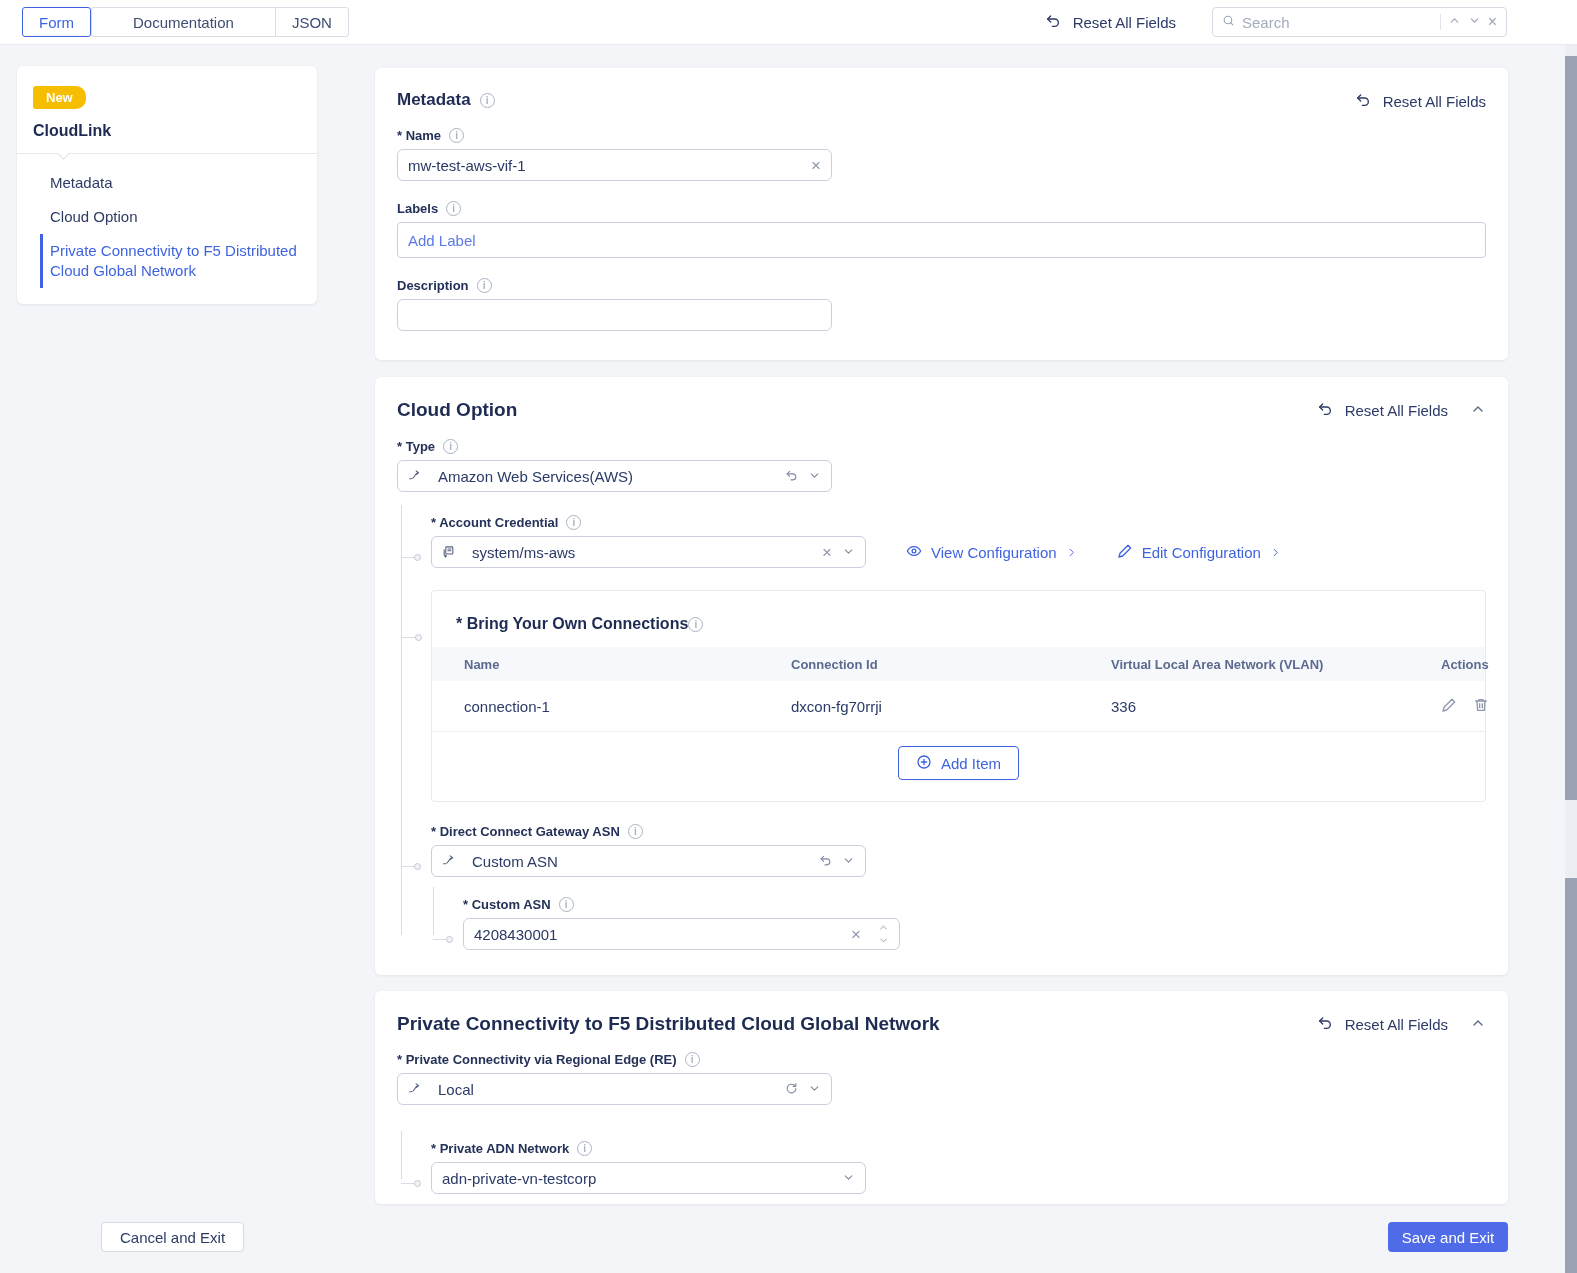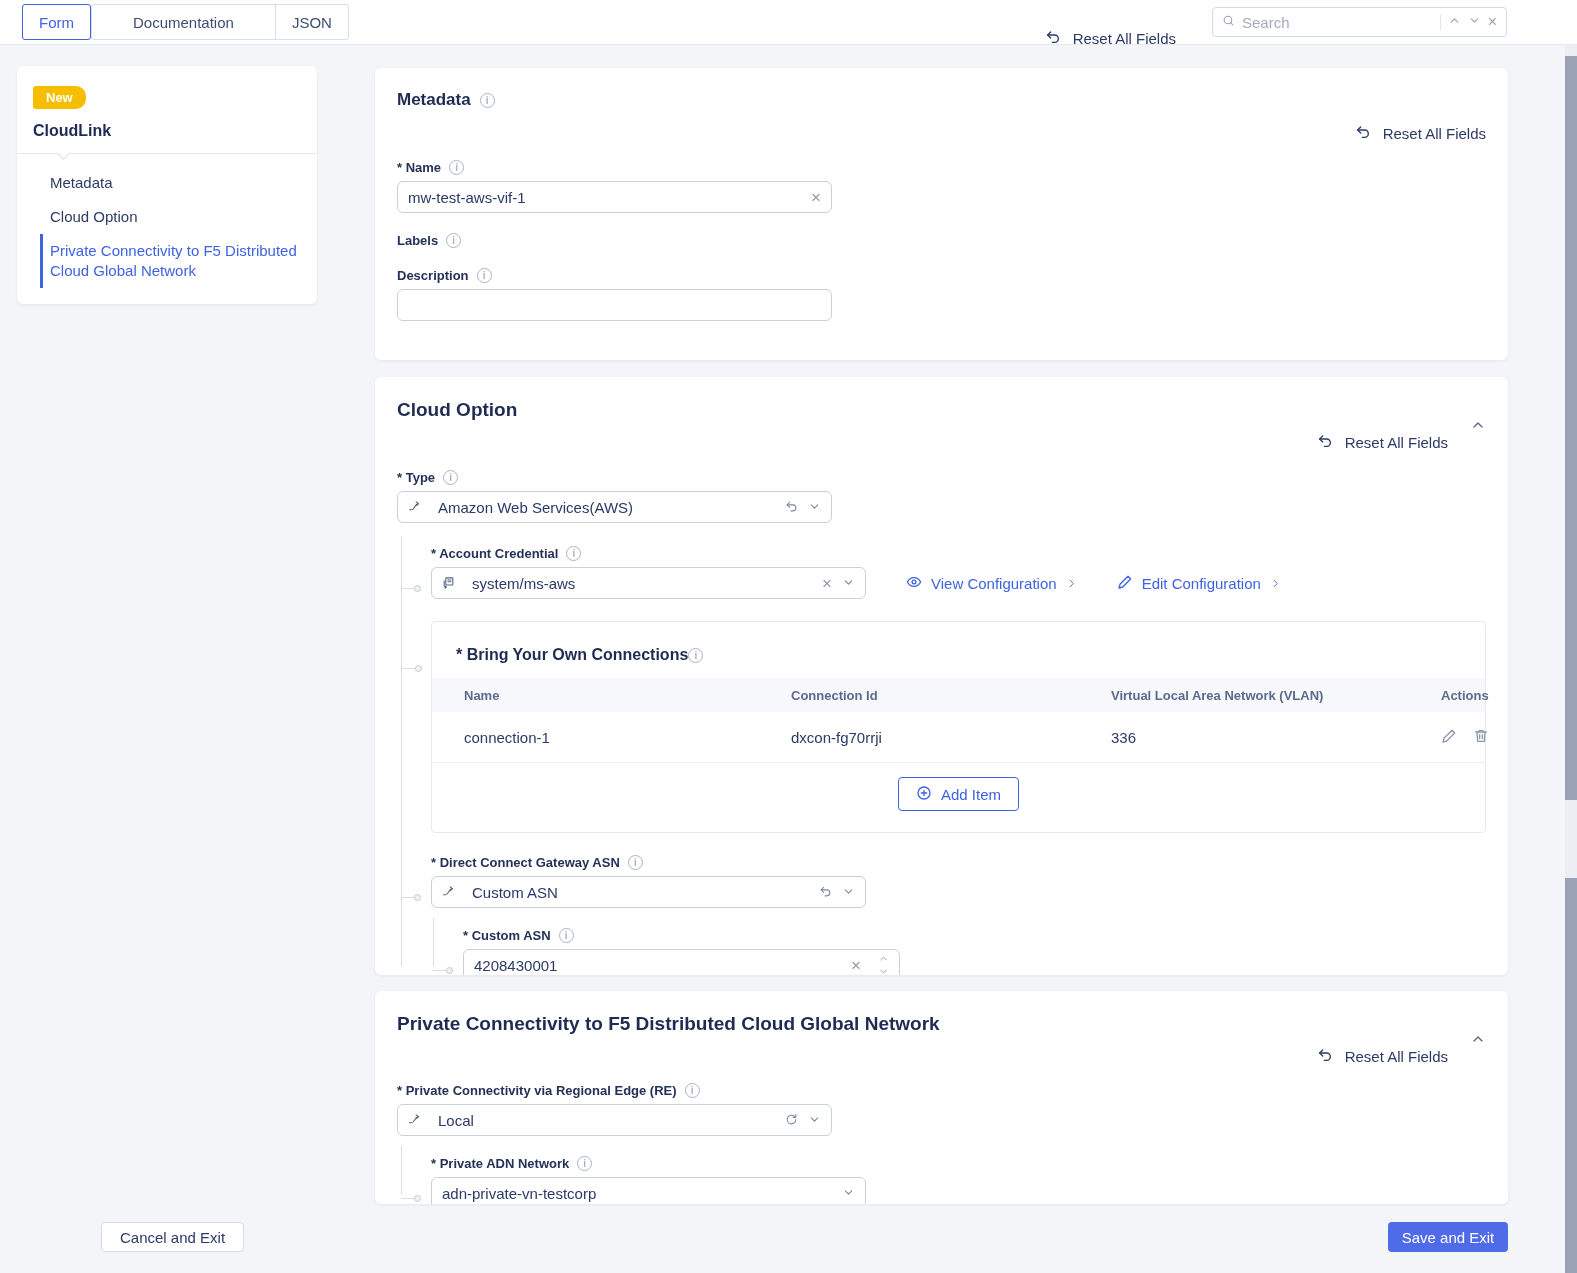--- a/index.html
+++ b/index.html
@@ -10,27 +10,27 @@
   *{box-sizing:border-box; margin:0; padding:0;}
   html,body{width:1577px; height:1273px; overflow:hidden;}
   body{position:relative; font-family:"Liberation Sans", sans-serif; background:#f4f5f8; color:var(--navy);}
   .ic{width:16px; height:16px; fill:none; stroke:currentColor; stroke-width:2; stroke-linecap:round; stroke-linejoin:round; flex:none;}
   .ic.sm{width:13px; height:13px;}
   .ic.xs{width:11px; height:11px;}
 
   
   .topbar{position:absolute; top:0; left:0; right:0; height:45px; background:#fff; border-bottom:1px solid var(--soft); display:flex; align-items:center; justify-content:space-between; padding:0 70px 0 22px; z-index:5;}
   .tabs{display:flex; align-items:center;}
-  .tab{height:36px; display:flex; align-items:center; padding:0 16px; font-size:15px; color:#3e4d72; background:#fff; border:1px solid #d9dde6; cursor:pointer;}
+  .tab{height:30px; display:flex; align-items:center; padding:0 16px; font-size:15px; color:#3e4d72; background:#fff; border:1px solid #d9dde6; cursor:pointer;}
   .tab.active{border:1px solid var(--accent); color:var(--accent); border-radius:3px; position:relative; z-index:2;}
   .tabgroup{display:flex; }
   .tabgroup .tab:first-child{padding:0 41px; border-radius:3px 0 0 3px;}
   .tabgroup .tab:last-child{margin-left:-1px; border-radius:0 3px 3px 0;}
   .topbar-right{display:flex; align-items:center; gap:36px;}
-  .reset-link{display:flex; align-items:center; gap:12px; font-size:15px; color:var(--navy); background:none; border:none; cursor:pointer; font-family:inherit;margin-top:32px;}
+  .reset-link{display:flex; align-items:center; gap:12px; font-size:15px; color:var(--navy); background:none; border:none; cursor:pointer; font-family:inherit;}
   .searchbox{width:295px; height:30px; border:1px solid #d5dae3; border-radius:4px; background:#fff; display:flex; align-items:center; padding:0 9px; gap:7px; color:#9aa3b5;}
   .searchbox input{flex:1; min-width:0; border:none; outline:none; font:inherit; font-size:15px; color:#3e4d72; background:transparent;}
   .searchbox input::placeholder{color:#a3abbd;}
   .search-div{width:1px; height:16px; background:#e1e4ea;}
   .search-x{font-size:16px; line-height:1; color:#9aa3b5; cursor:pointer;}
 
   
   .sidebar{position:absolute; left:17px; top:66px; width:300px; background:#fff; border-radius:6px; box-shadow:0 1px 3px rgba(20,30,60,.08); padding:10px 0 16px;}
   .badge{display:inline-block; margin:10px 0 0 16px; background:var(--badge); color:#fff; font-size:13px; font-weight:700; padding:4px 13px; border-radius:3px 10px 10px 3px;}
   .side-title{margin:13px 16px 0; font-size:16px; font-weight:700; color:var(--title);}
@@ -168,20 +168,23 @@
     <span>* Name</span>
     <span class="info">i</span>
   </div>
   <div class="control w435">
     <input value="mw-test-aws-vif-1" style="">
     <span class="x-clear">×</span>
   </div>
   <div class="field-label">
     <span>Labels</span>
     <span class="info">i</span>
+  </div>
+  <div class="control labels-input">
+    <input placeholder="Add Label" style="">
   </div>
   <div class="field-label">
     <span>Description</span>
     <span class="info">i</span>
   </div>
   <div class="control w435">
     <input value="" style="">
   </div>
 </section>
 
@@ -387,21 +390,21 @@
             <path d="M20 12a8 8 0 1 1-2.3-5.6"></path>
             <path d="M20 3v5h-5"></path>
           </svg></span>
       <span><svg class="ic sm" viewBox="0 0 24 24">
             <path d="m6 9 6 6 6-6"></path>
           </svg></span>
     </span>
   </div>
 
   <div class="nest">
-    <div class="field branch" style="margin-top:20px;">
+    <div class="field branch" style="margin-top:36px;">
       <div class="field-label">
         <span>* Private ADN Network</span>
         <span class="info">i</span>
       </div>
       <div class="control w435">
         <span class="sel-text">adn-private-vn-testcorp</span>
         <span class="sel-actions">
           <span><svg class="ic sm" viewBox="0 0 24 24">
                 <path d="m6 9 6 6 6-6"></path>
               </svg></span>

